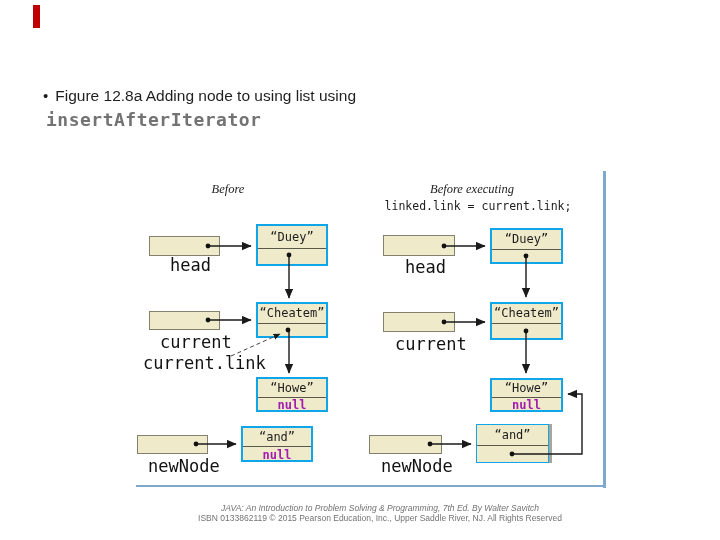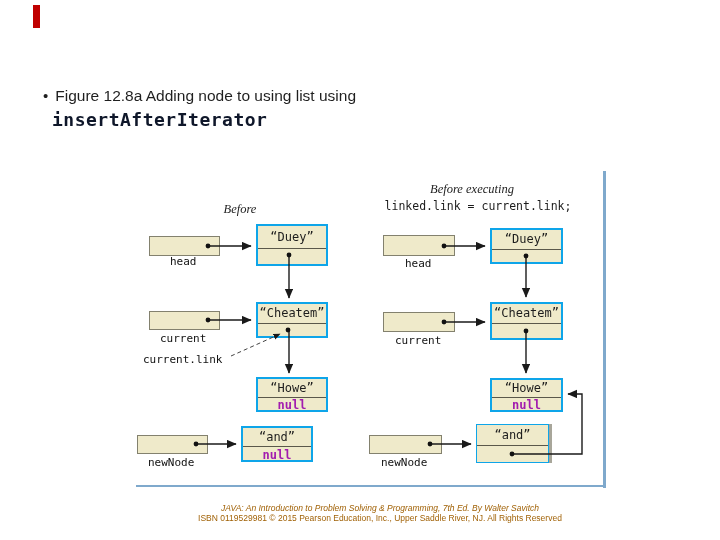--- a/index.html
+++ b/index.html
@@ -6,39 +6,39 @@
   .slide{
     position:relative;width:720px;height:540px;background:#ffffff;overflow:hidden;
     font-family:"Liberation Sans",sans-serif;
   }
   .accent-bar{position:absolute;left:33px;top:5px;width:7px;height:23px;background:#C00000;}
   .title{position:absolute;left:41px;top:26px;font-size:28px;color:#3b3b3b;font-weight:400;letter-spacing:.2px;}
   .bullet-row{position:absolute;left:43px;top:86px;display:flex;gap:7px;align-items:flex-start;}
   .bullet-dot{font-size:15px;color:#1f1f1f;line-height:20px;}
   .bullet-text{font-size:15.5px;color:#1f1f1f;line-height:20px;}
   .code-line{
-    position:absolute;left:52px;top:109px;font-family:"DejaVu Sans Mono","Liberation Mono",monospace;
-    font-weight:700;font-size:18px;color:#0f172a;letter-spacing:.5px;
+    position:absolute;left:46px;top:109px;font-family:"DejaVu Sans Mono","Liberation Mono",monospace;
+    font-weight:700;font-size:18px;color:#737373;letter-spacing:.5px;
   }
   
   .fig{position:absolute;left:0;top:0;width:720px;height:540px;}
   .frame-right{position:absolute;left:603px;top:171px;width:3px;height:317px;background:#7FA9CC;}
   .frame-bottom{position:absolute;left:136px;top:485px;width:470px;height:2px;background:#7FA9CC;}
   .caption{position:absolute;font-family:"Liberation Serif",serif;font-style:italic;font-size:12.5px;color:#222;text-align:center;}
   .figcode{position:absolute;font-family:"DejaVu Sans Mono","Liberation Mono",monospace;font-size:11.5px;color:#1c1c1c;text-align:center;}
   .pbox{position:absolute;background:#EFEACA;border:1px solid #83816e;box-sizing:border-box;}
   .node{position:absolute;background:#EFEACA;border:2px solid #0ea5e9;box-sizing:border-box;
         font-family:"DejaVu Sans Mono","Liberation Mono",monospace;font-size:12px;color:#1d1d1d;}
   .node .cell{text-align:center;overflow:hidden;}
   .node .link{border-top:1px solid #5a584a;}
   .nullv{color:#a21caf;font-weight:700;}
   .shadow-right{box-shadow:3px 0 0 0 #a8a69a;border-width:1.5px;}
-  .flabel{position:absolute;font-family:"DejaVu Sans Mono","Liberation Mono",monospace;font-size:11px;color:#111;white-space:pre;text-align:center;}
+  .flabel{position:absolute;font-family:"DejaVu Sans Mono","Liberation Mono",monospace;font-size:17px;color:#111;white-space:pre;text-align:center;}
   .arrows{position:absolute;left:0;top:0;pointer-events:none;}
-  .footer{position:absolute;left:80px;top:503px;width:600px;text-align:center;color:#a16207;}
+  .footer{position:absolute;left:80px;top:503px;width:600px;text-align:center;color:#737373;}
   .footer .l1{font-size:8.5px;font-style:italic;line-height:10px;}
   .footer .l2{font-size:8.5px;line-height:10px;}
 </style>
 </head>
 <body>
 
 <div class="slide">
 
   <div class="accent-bar"></div>
 
@@ -46,21 +46,21 @@
     <span class="bullet-dot">•</span>
     <span class="bullet-text">Figure 12.8a Adding node to using list using</span>
   </div>
   <div class="code-line">insertAfterIterator</div>
 
   <div class="fig">
 
     <div class="frame-right"></div>
     <div class="frame-bottom"></div>
 
-    <div class="caption" style="left:200px;top:182px;width:80px;margin-top:20px;">Before</div>
+    <div class="caption" style="left:188px;top:182px;width:80px;">Before</div>
     <div class="caption" style="left:411px;top:182px;width:122px;">Before executing</div>
     <div class="figcode" style="left:371px;top:199px;width:214px;">linked.link = current.link;</div>
 
     <div class="pbox" style="left:149px;top:236px;width:71px;height:20px;"></div>
     <div class="pbox" style="left:149px;top:311px;width:71px;height:19px;"></div>
     <div class="pbox" style="left:137px;top:435px;width:71px;height:19px;"></div>
 
     <div class="node" style="left:256px;top:224px;width:72px;height:42px;">
       <div class="cell" style="height:22px;line-height:22px;">“Duey”</div>
       <div class="cell link" style="height:18px;"></div>
@@ -141,16 +141,16 @@
         <circle cx="444" cy="322" r="2.4"></circle>
         <circle cx="526" cy="331" r="2.4"></circle>
         <circle cx="430" cy="444" r="2.4"></circle>
         <circle cx="512" cy="454" r="2.4"></circle>
       </g>
     </svg>
   </div>
 
   <div class="footer">
     <div class="l1">JAVA: An Introduction to Problem Solving &amp; Programming, 7th Ed. By Walter Savitch</div>
-    <div class="l2">ISBN 0119529981 © 2015 Pearson Education, Inc., Upper Saddle River, NJ. All Rights Reserved</div>
+    <div class="l2">ISBN 0133862119 © 2015 Pearson Education, Inc., Upper Saddle River, NJ. All Rights Reserved</div>
   </div>
 
 </div>
 
 </body></html>

